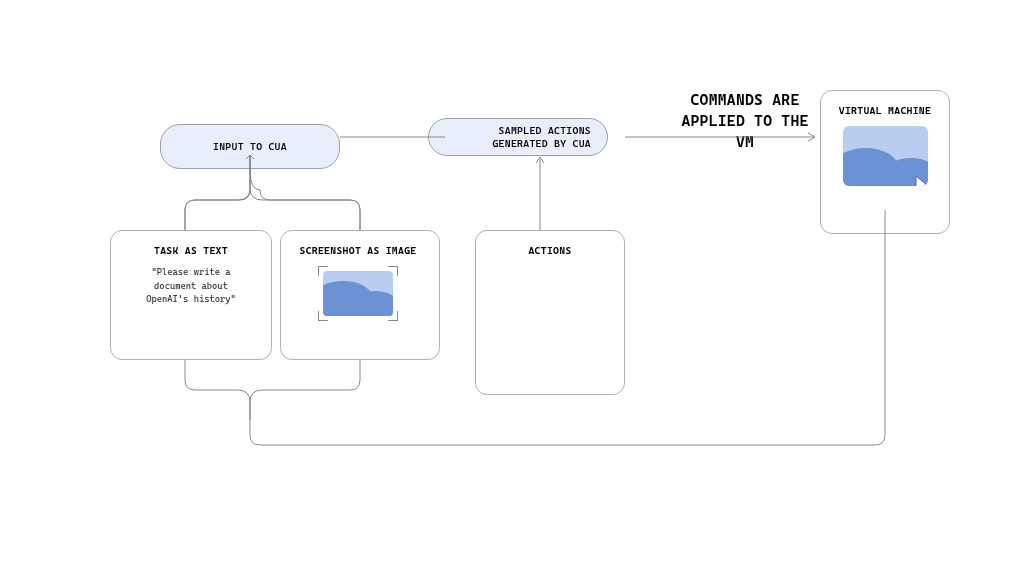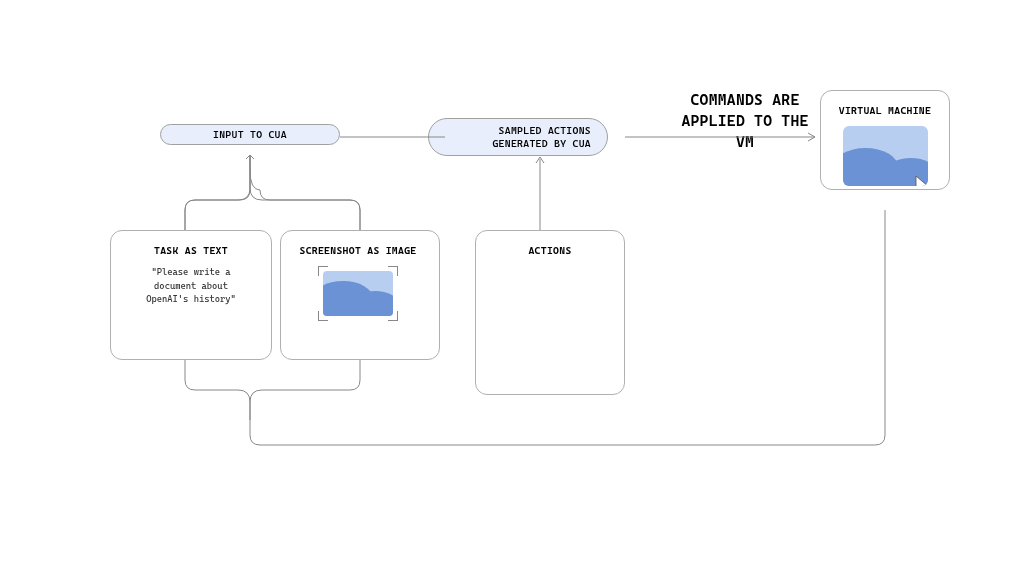--- a/index.html
+++ b/index.html
@@ -9,21 +9,21 @@
       background: #ffffff;
       font-family: ui-monospace, 'SF Mono', 'Monaco', 'Cascadia Code', monospace;
       position: relative;
       overflow: hidden;
     }
     .pill {
       position: absolute;
       background: #e8eefb;
       border: 1px solid #a0a0a0;
       border-radius: 20px;
-      padding: 4px 20px;
+      padding: 16px 20px;
       font-size: 10px;
       font-weight: 600;
       text-align: center;
       letter-spacing: 0.3px;
     }
     .box {
       position: absolute;
       background: #ffffff;
       border: 1px solid #b0b0b0;
       border-radius: 12px;
@@ -136,21 +136,21 @@
 <div class="pill" style="left:428px; top:118px; width:180px; padding:5px 16px; line-height:1.3;text-align:right;">
   <span style="white-space:pre-line;">SAMPLED ACTIONS
 GENERATED BY CUA</span>
 </div>
 
 <div class="label-text" style="left:670px; top:90px; width:150px;">
   <span style="white-space:pre-line;">COMMANDS ARE
 APPLIED TO THE VM</span>
 </div>
 
-<div class="box" style="left:820px; top:90px; width:130px; height:100px;">
+<div class="box" style="left:820px; top:90px; width:130px; height:144px;">
   <div class="box-title">VIRTUAL MACHINE</div>
   <div class="vm-icon">
     <div class="cursor">
       <svg width="22" height="22" viewBox="0 0 22 22">
         <path d="M2 2 L2 18 L6 14 L9 20 L12 18.5 L9 13 L15 13 Z" fill="#ffffff" stroke="#555" stroke-width="0.8"></path>
       </svg>
     </div>
   </div>
 </div>
 

